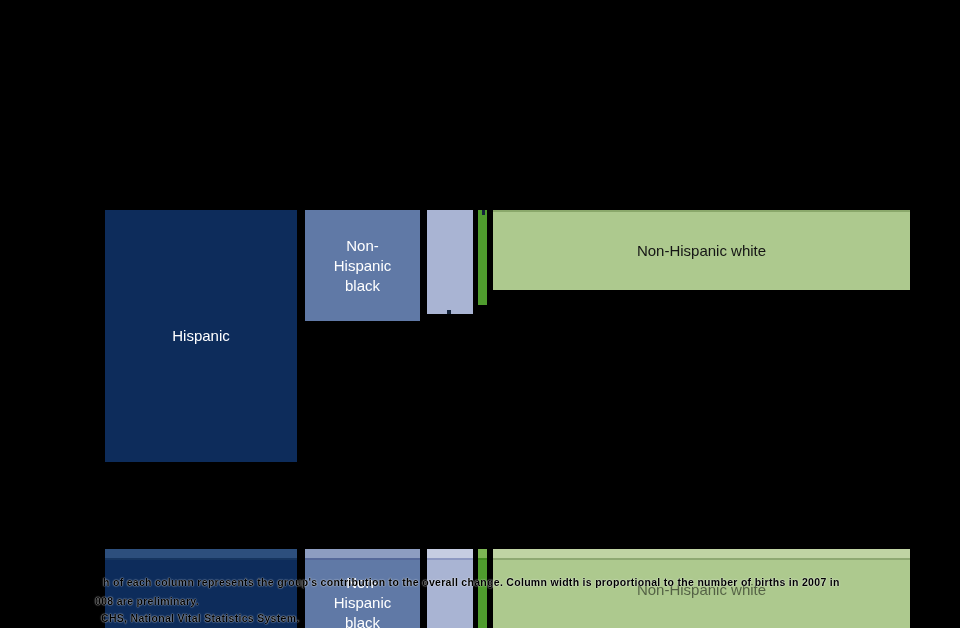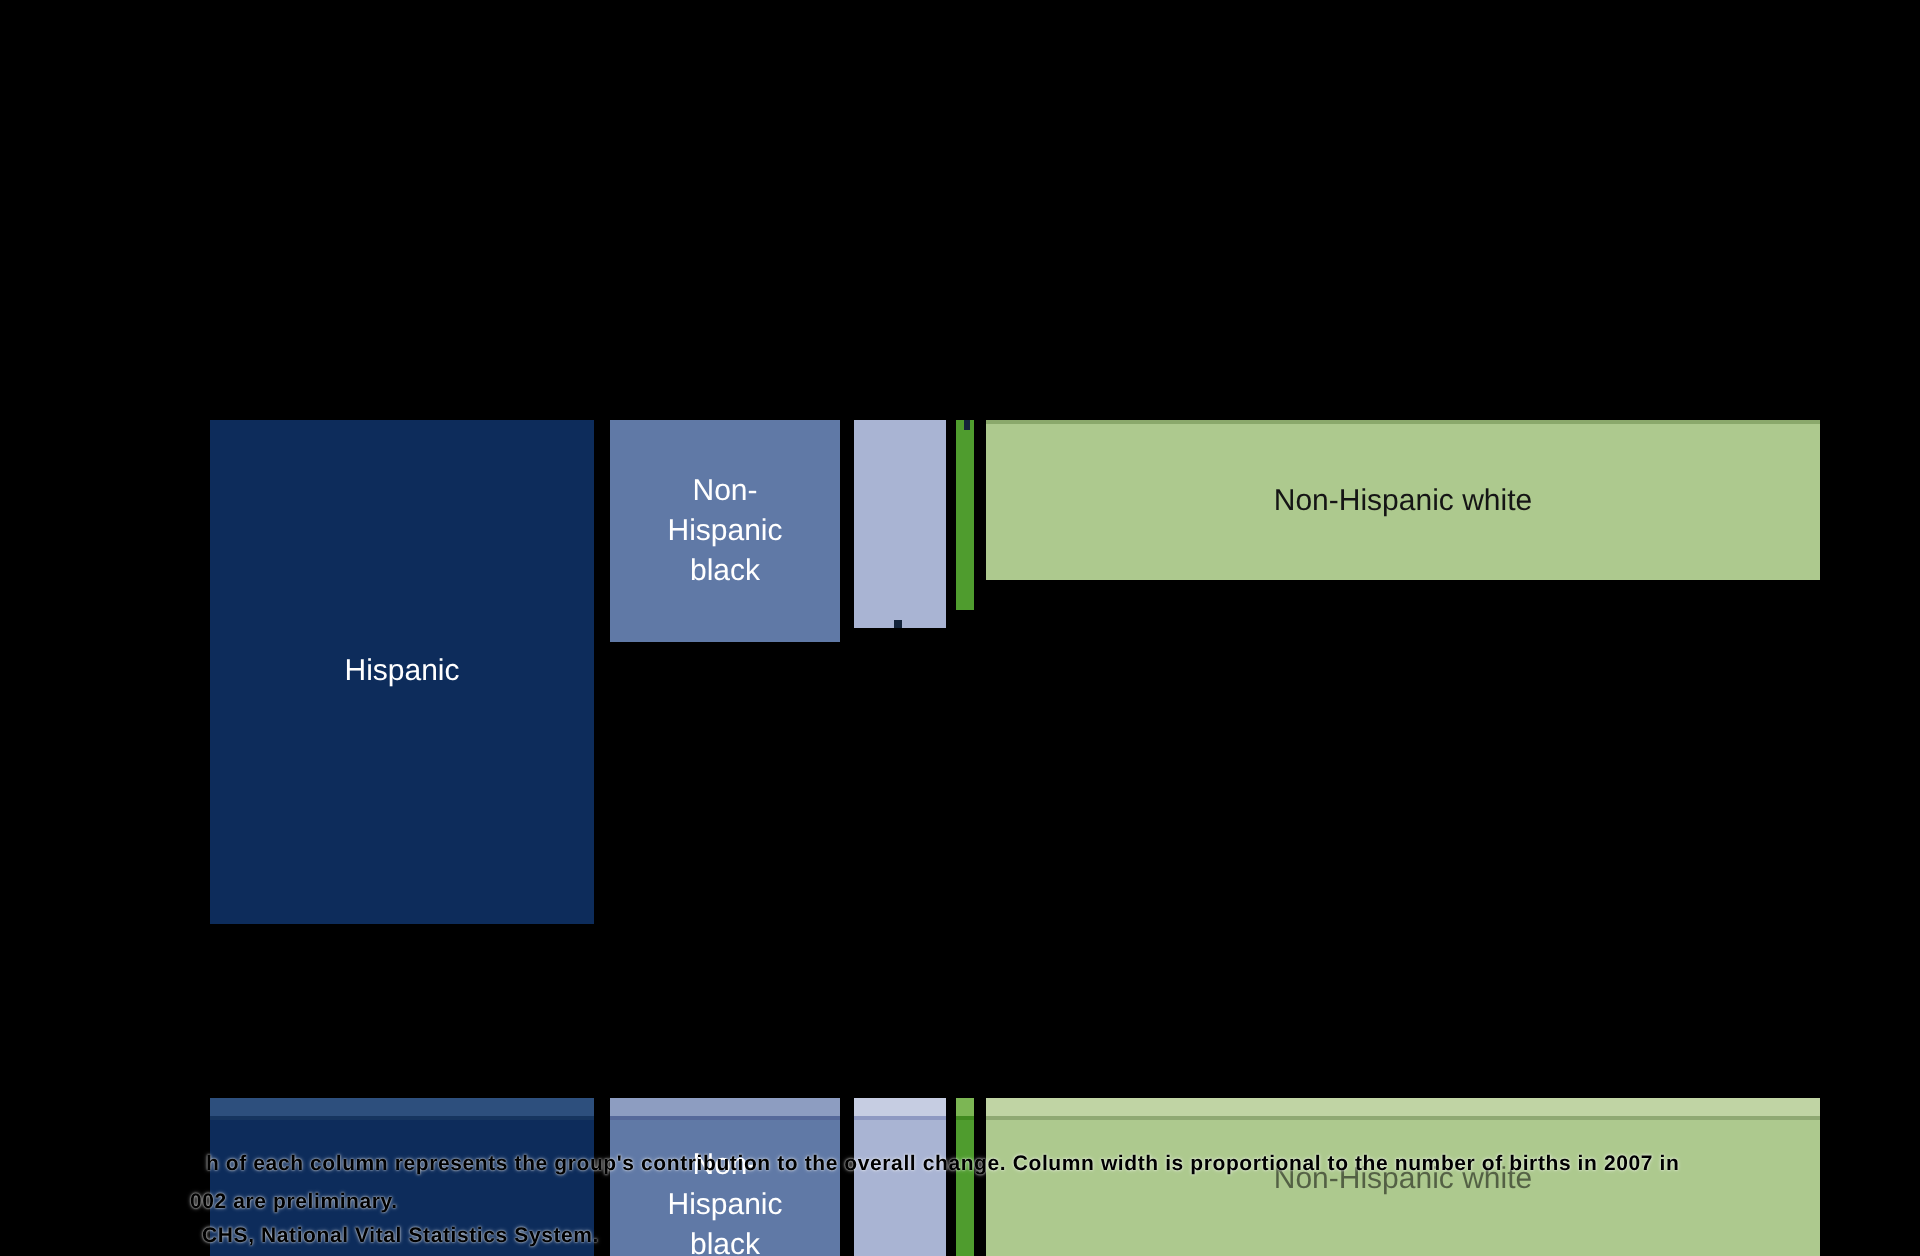--- a/index.html
+++ b/index.html
@@ -74,16 +74,16 @@
                 background:linear-gradient(to bottom,#c0d4a4 0,#c0d4a4 9px,#8fa973 9px,#8fa973 11px,#adc98e 11px);"></div>
 
     <div class="bottom-label" style="left:305px;top:573px;width:115px;">Non-
 Hispanic
 black</div>
 
     <div class="ghost-label" style="left:493px;top:581px;width:417px;">Non-Hispanic white</div>
   </div>
 
   <div class="note-line" style="left:103px;top:576px;">h of each column represents the group's contribution to the overall change. Column width is proportional to the number of births in 2007 in</div>
-  <div class="note-line" style="left:95px;top:595px;">002 are preliminary.</div>
+  <div class="note-line" style="left:95px;top:595px;">008 are preliminary.</div>
   <div class="note-line" style="left:101px;top:612px;text-align:center;">CHS, National Vital Statistics System.</div>
 
 </div>
 
 </body></html>

